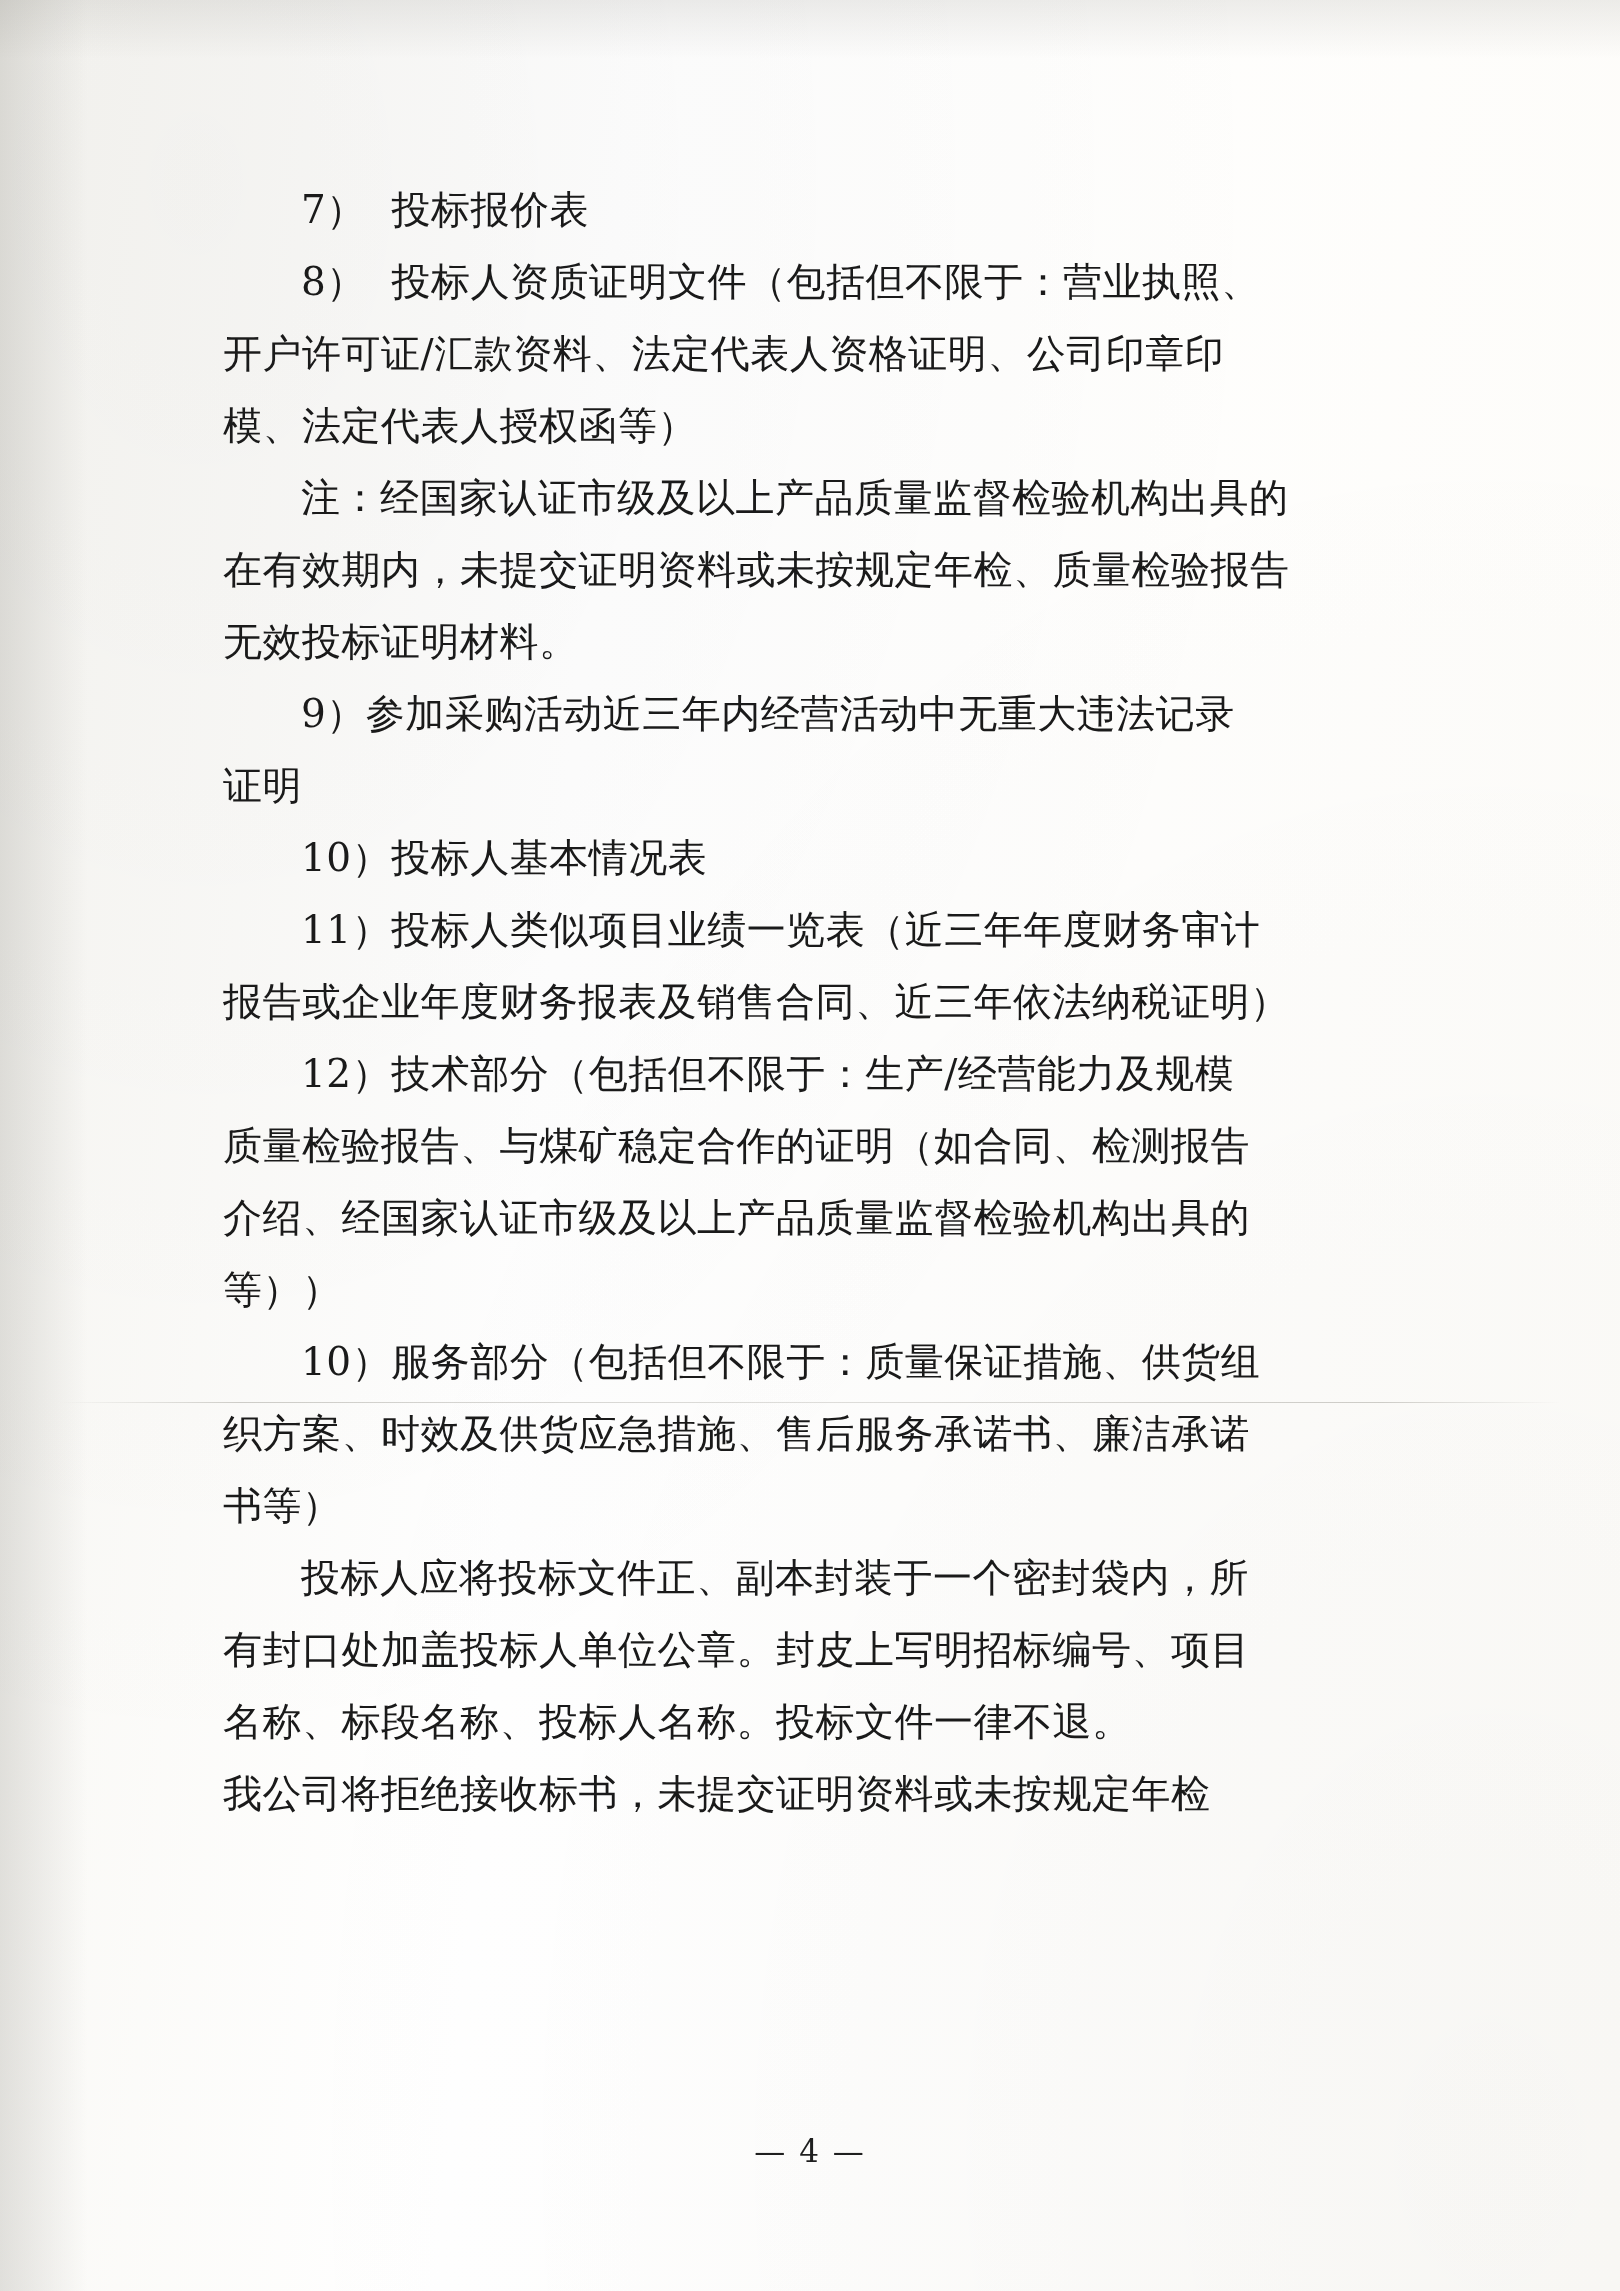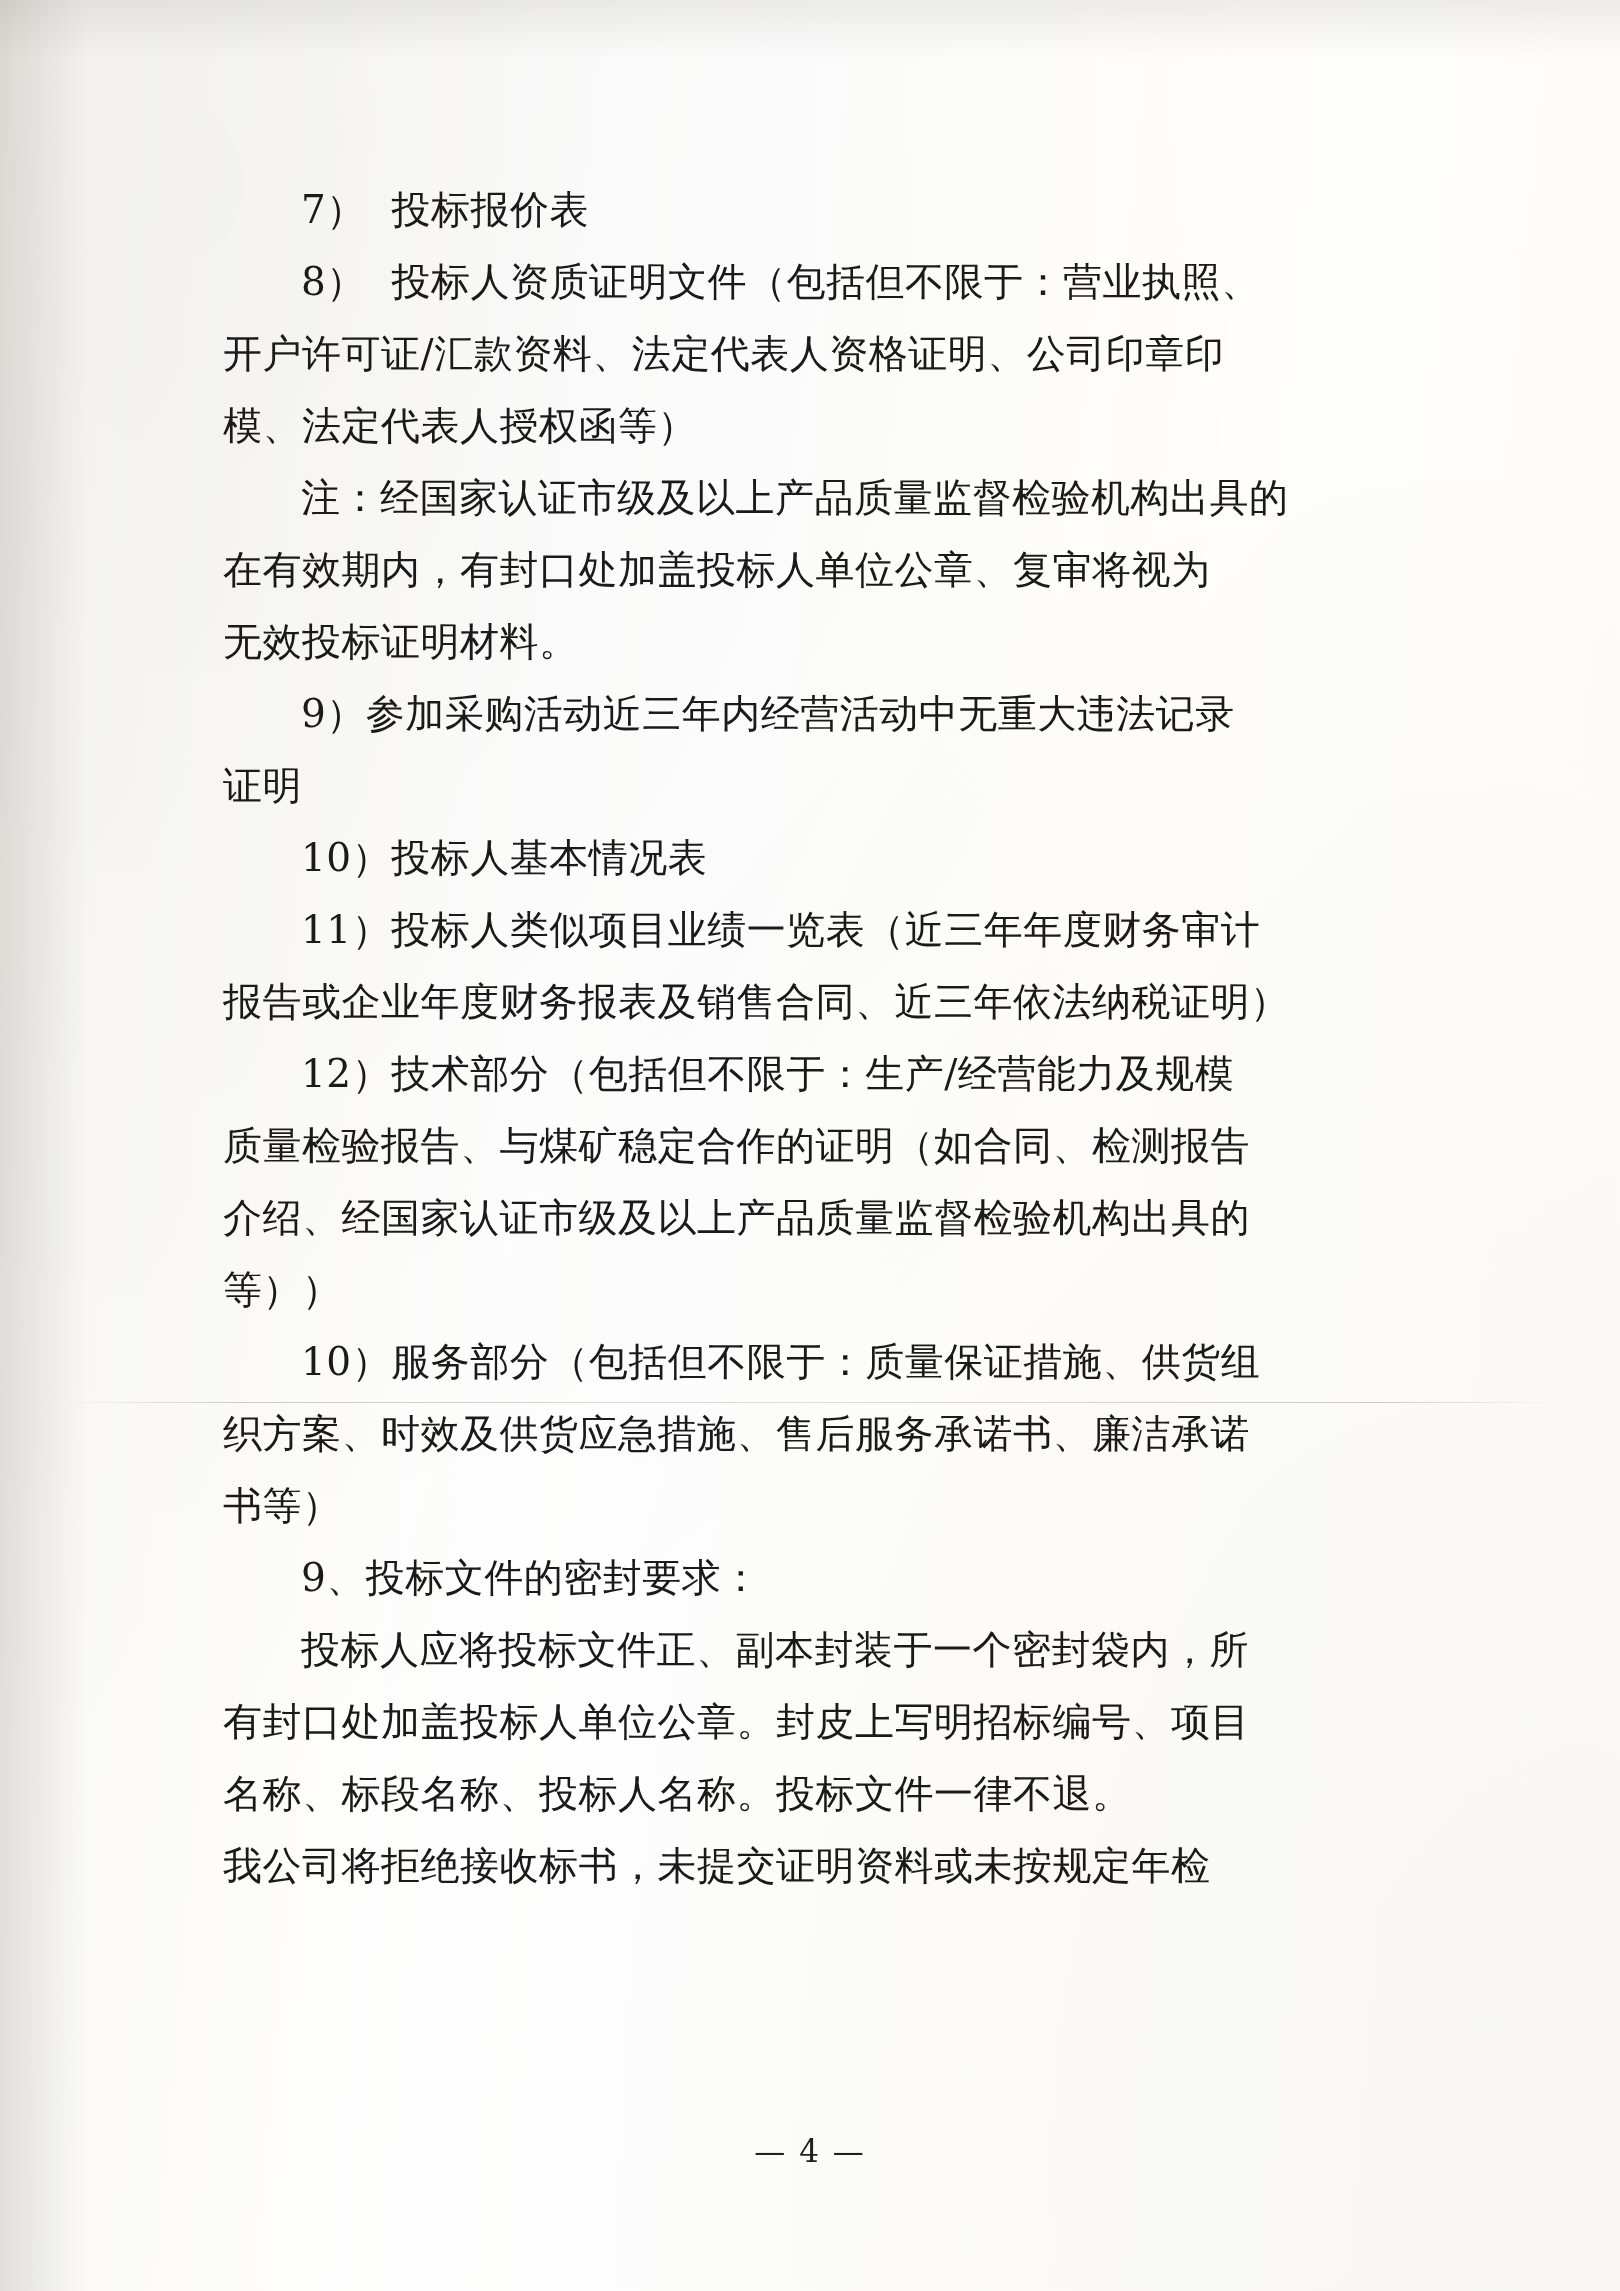--- a/index.html
+++ b/index.html
@@ -87,35 +87,34 @@
   <div class="edge-shadow-left"></div>
   <div class="edge-shadow-top"></div>
   <div class="fold-line" style="top:1402px;"></div>
 
   <div class="content">
     <p class="line indent">7）  投标报价表</p>
     <p class="line indent">8）  投标人资质证明文件（包括但不限于：营业执照、</p>
     <p class="line">开户许可证/汇款资料、法定代表人资格证明、公司印章印</p>
     <p class="line">模、法定代表人授权函等）</p>
     <p class="line indent">注：经国家认证市级及以上产品质量监督检验机构出具的</p>
-    <p class="line">在有效期内，有封口处加盖投标人单位公章、复审将视为</p>
+    <p class="line">在有效期内，未提交证明资料或未按规定年检、质量检验报告</p>
     <p class="line">无效投标证明材料。</p>
     <p class="line indent">9）参加采购活动近三年内经营活动中无重大违法记录</p>
     <p class="line">证明</p>
     <p class="line indent">10）投标人基本情况表</p>
     <p class="line indent">11）投标人类似项目业绩一览表（近三年年度财务审计</p>
     <p class="line">报告或企业年度财务报表及销售合同、近三年依法纳税证明）</p>
     <p class="line indent">12）技术部分（包括但不限于：生产/经营能力及规模</p>
     <p class="line">质量检验报告、与煤矿稳定合作的证明（如合同、检测报告</p>
     <p class="line">介绍、经国家认证市级及以上产品质量监督检验机构出具的</p>
     <p class="line">等））</p>
     <p class="line indent">10）服务部分（包括但不限于：质量保证措施、供货组</p>
     <p class="line">织方案、时效及供货应急措施、售后服务承诺书、廉洁承诺</p>
     <p class="line">书等）</p>
-    <p class="line indent">9、投标文件的密封要求：</p>
     <p class="line indent">投标人应将投标文件正、副本封装于一个密封袋内，所</p>
     <p class="line">有封口处加盖投标人单位公章。封皮上写明招标编号、项目</p>
     <p class="line">名称、标段名称、投标人名称。投标文件一律不退。</p>
     <p class="line">我公司将拒绝接收标书，未提交证明资料或未按规定年检</p>
   </div>
 
   <div class="footer">— 4 —</div>
 </div>
 
 

